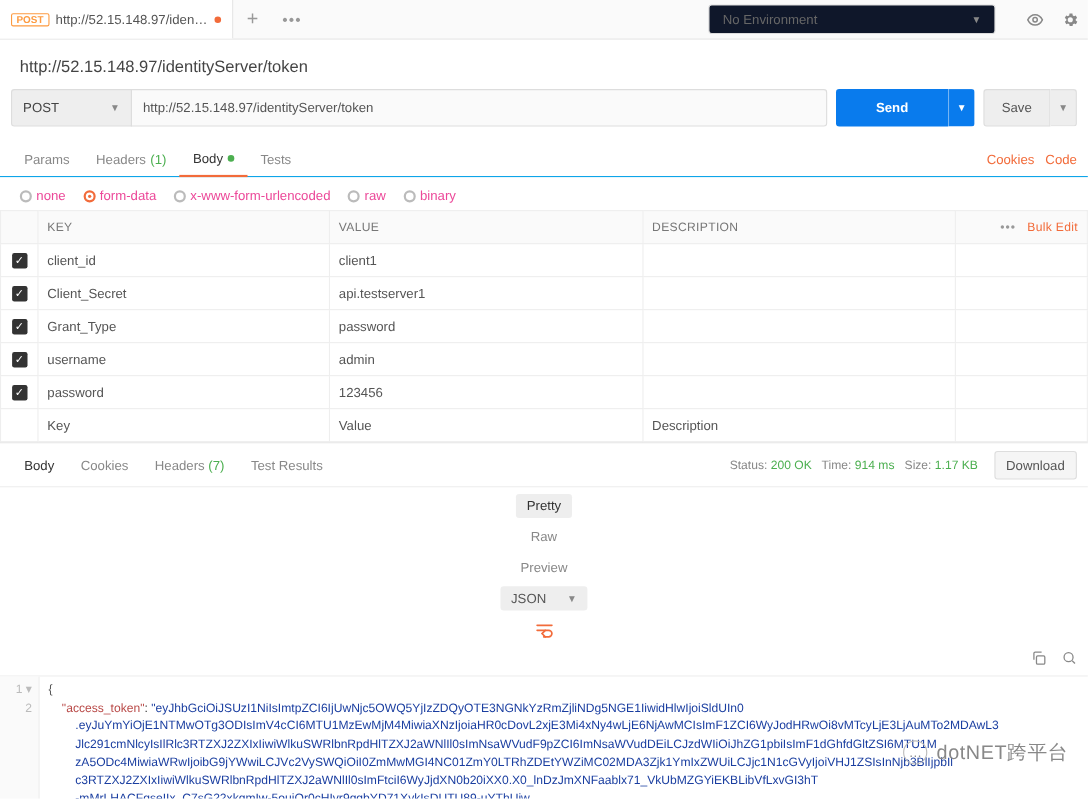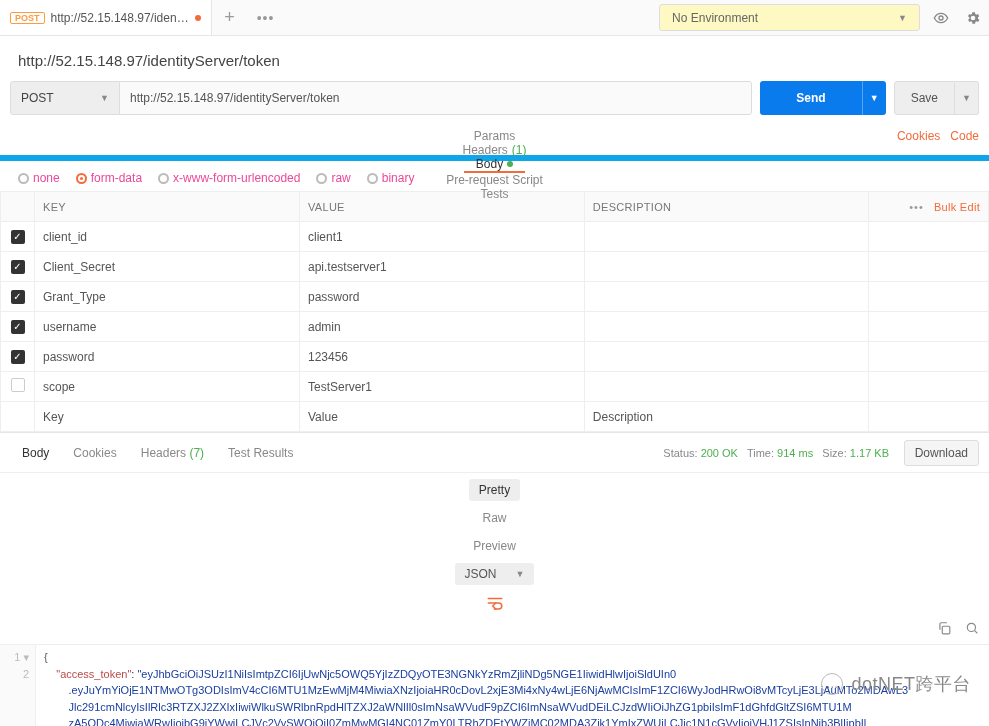--- a/index.html
+++ b/index.html
@@ -6,34 +6,34 @@
 body { background: #fff; color: #333; font-size: 12px; width: 989px; height: 726px; overflow: hidden; position: relative; }
 
 .topbar { height: 36px; display: flex; align-items: stretch; border-bottom: 1px solid #e6e6e6; background: #fafafa; }
 .tab { display: flex; align-items: center; padding: 0 10px; background: #fff; border-right: 1px solid #e6e6e6; position: relative; }
 .tab-method { background: #fff; color: #fd9b41; border: 1px solid #fd9b41; padding: 0 4px; border-radius: 2px; font-size: 9px; font-weight: 600; margin-right: 6px; }
 .tab-title { font-size: 12px; color: #555; max-width: 140px; overflow: hidden; text-overflow: ellipsis; white-space: nowrap; }
 .tab-dot { width: 6px; height: 6px; border-radius: 50%; background: #f26b3a; margin-left: 4px; }
 .tab-add { width: 36px; display: flex; align-items: center; justify-content: center; color: #999; font-size: 18px; }
 .tab-more { width: 36px; display: flex; align-items: center; justify-content: center; color: #999; font-size: 14px; letter-spacing: 1px; }
 .topbar-spacer { flex: 1; }
-.env-select { display: flex; align-items: center; padding: 0 12px; gap: 140px; background: #fef9c3; margin: 4px 5px; border: 1px solid #ddd; border-radius: 3px; color: #666; text-align: center; }
+.env-select { display: flex; align-items: center; padding: 0 12px; gap: 140px; background: #0f172a; margin: 4px 20px; border: 1px solid #ddd; border-radius: 3px; color: #666; text-align: center; }
 .top-icon { width: 32px; display: flex; align-items: center; justify-content: center; color: #888; font-size: 15px; }
 
 .req-title { padding: 16px 18px 12px; font-size: 15px; color: #444; }
 
 .req-line { display: flex; gap: 8px; padding: 0 10px 14px; }
 .method-select { width: 110px; height: 34px; background: #eee; border: 1px solid #ddd; border-radius: 3px 0 0 3px; display: flex; align-items: center; padding: 0 10px; color: #444; justify-content: space-between; }
 .url-box { flex: 1; height: 34px; border: 1px solid #ddd; border-radius: 0 3px 3px 0; padding: 0 10px; display: flex; align-items: center; color: #555; margin-left: -9px; background: #fafafa; }
 .send-btn { height: 34px; padding: 0 36px; background: #097bed; color: #fff; font-weight: 600; border-radius: 3px 0 0 3px; display: flex; align-items: center; }
 .send-caret { height: 34px; width: 24px; background: #097bed; border-left: 1px solid rgba(255,255,255,0.3); border-radius: 0 3px 3px 0; display: flex; align-items: center; justify-content: center; color: #fff; margin-left: -8px; }
 .save-btn { height: 34px; padding: 0 16px; background: #eee; border: 1px solid #ddd; border-radius: 3px 0 0 3px; display: flex; align-items: center; color: #555; }
 .save-caret { height: 34px; width: 24px; background: #eee; border: 1px solid #ddd; border-left: none; border-radius: 0 3px 3px 0; display: flex; align-items: center; justify-content: center; color: #888; margin-left: -8px; }
 
-.req-tabs { display: flex; align-items: center; padding: 0 10px; border-bottom: 6px solid #0ea5e9; height: 32px; position: relative; flex-direction: column; }
+.req-tabs { display: flex; align-items: center; padding: 0 10px; border-bottom: 1px solid #0ea5e9; height: 32px; position: relative; }
 .req-tab { padding: 0 12px; color: #888; height: 32px; display: flex; align-items: center; gap: 4px; }
 .req-tab.active { color: #333; border-bottom: 2px solid #f26b3a; }
 .req-tab .count { color: #4caf50; }
 .req-tab .dot { width: 6px; height: 6px; border-radius: 50%; background: #4caf50; }
 .right-links { position: absolute; right: 10px; display: flex; gap: 10px; color: #f26b3a; }
 
 .body-type { display: flex; align-items: center; gap: 16px; padding: 10px 18px 6px; color: #ec4899; }
 .radio { width: 11px; height: 11px; border-radius: 50%; border: 2px solid #bbb; display: inline-block; vertical-align: middle; margin-right: 4px; position: relative; }
 .radio.sel { border-color: #f26b3a; }
 .radio.sel::after { content: ""; position: absolute; inset: 2px; border-radius: 50%; background: #f26b3a; }
@@ -127,21 +127,20 @@
 <div class="req-tabs">
   <div class="req-tab">Params</div>
   <div class="req-tab">
     <span>Headers</span>
     <span class="count">(1)</span>
   </div>
   <div class="req-tab active">
     <span>Body</span>
     <span class="dot"></span>
   </div>
-  <div class="req-tab">Pre-request Script</div>
   <div class="req-tab">Tests</div>
   <div class="right-links">
     <span>Cookies</span>
     <span>Code</span>
   </div>
 </div>
 
 <div class="body-type">
   <label><span class="radio"></span><span>none</span></label>
   <label><span class="radio sel"></span><span>form-data</span></label>
@@ -193,27 +192,20 @@
         <td></td>
       </tr>
       <tr>
         <td class="chk-col"><span class="chk on">✓</span></td>
         <td class="">password</td>
         <td class="">123456</td>
         <td></td>
         <td></td>
       </tr>
       <tr>
-        <td class="chk-col"><span class="chk off"></span></td>
-        <td class="placeholder">scope</td>
-        <td class="placeholder">TestServer1</td>
-        <td></td>
-        <td></td>
-      </tr>
-      <tr>
         <td class="chk-col"></td>
         <td class="placeholder">Key</td>
         <td class="placeholder">Value</td>
         <td class="placeholder">Description</td>
         <td></td>
       </tr>
     </tbody>
 </table>
 
 <div class="resp-tabs">

